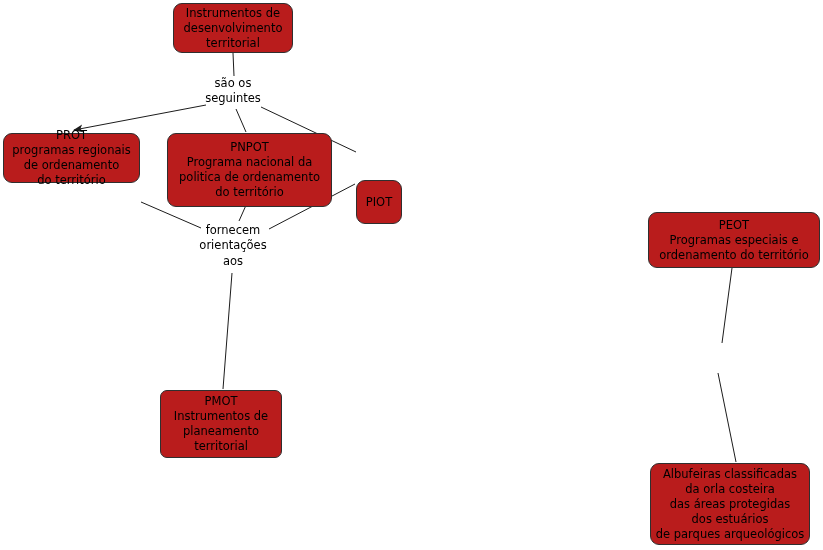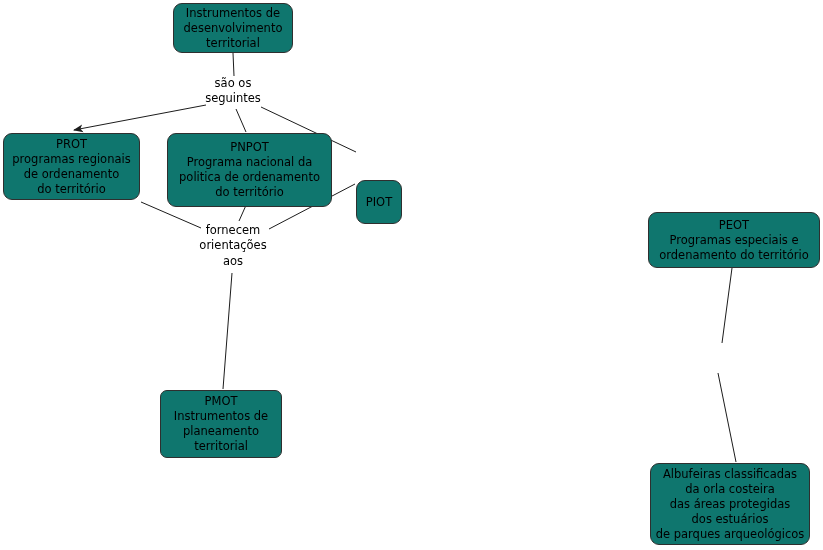--- a/index.html
+++ b/index.html
@@ -22,21 +22,21 @@
     width: 823px;
     height: 550px;
   }
   #wires line {
     stroke: #1c1c1c;
     stroke-width: 1;
   }
   .node {
     position: absolute;
     box-sizing: border-box;
-    background: #0f766e;
+    background: #b91c1c;
     border: 1px solid #2f2f2f;
     border-radius: 9px;
     display: flex;
     align-items: center;
     justify-content: center;
     padding: 2px 4px;
   }
   .node-text {
     white-space: pre-line;
     text-align: center;
@@ -82,21 +82,21 @@
     <line x1="732" y1="268" x2="722" y2="343"></line>
     <line x1="718" y1="373" x2="736" y2="462"></line>
   </svg>
 
   <div class="node" style="left:173px; top:3px; width:120px; height:50px;">
     <span class="node-text">Instrumentos de
 desenvolvimento
 territorial</span>
   </div>
 
-  <div class="node" style="left:3px; top:133px; width:137px; height:67px;">
+  <div class="node" style="left:3px; top:133px; width:137px; height:50px;">
     <span class="node-text">PROT
 programas regionais
 de ordenamento
 do território</span>
   </div>
 
   <div class="node" style="left:167px; top:133px; width:165px; height:74px;">
     <span class="node-text">PNPOT
 Programa nacional da
 politica de ordenamento

